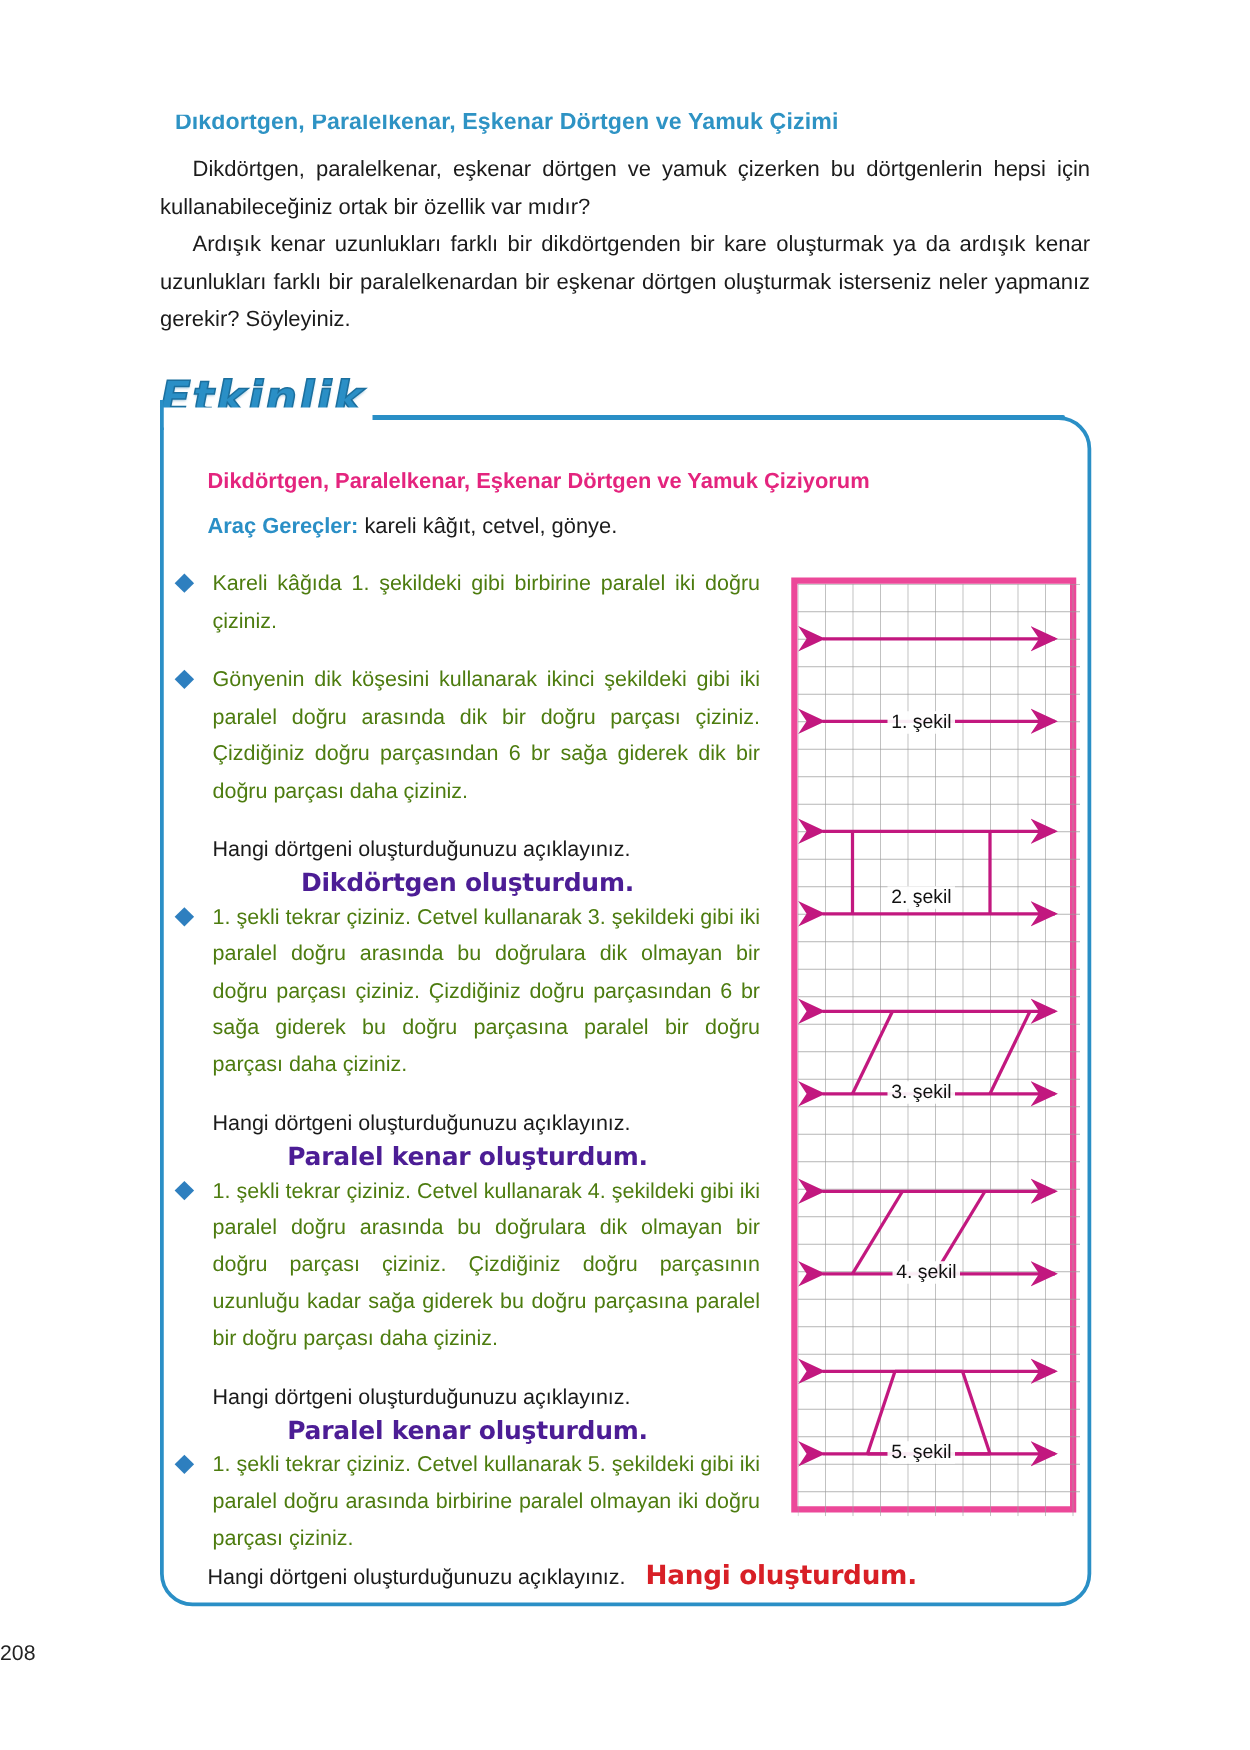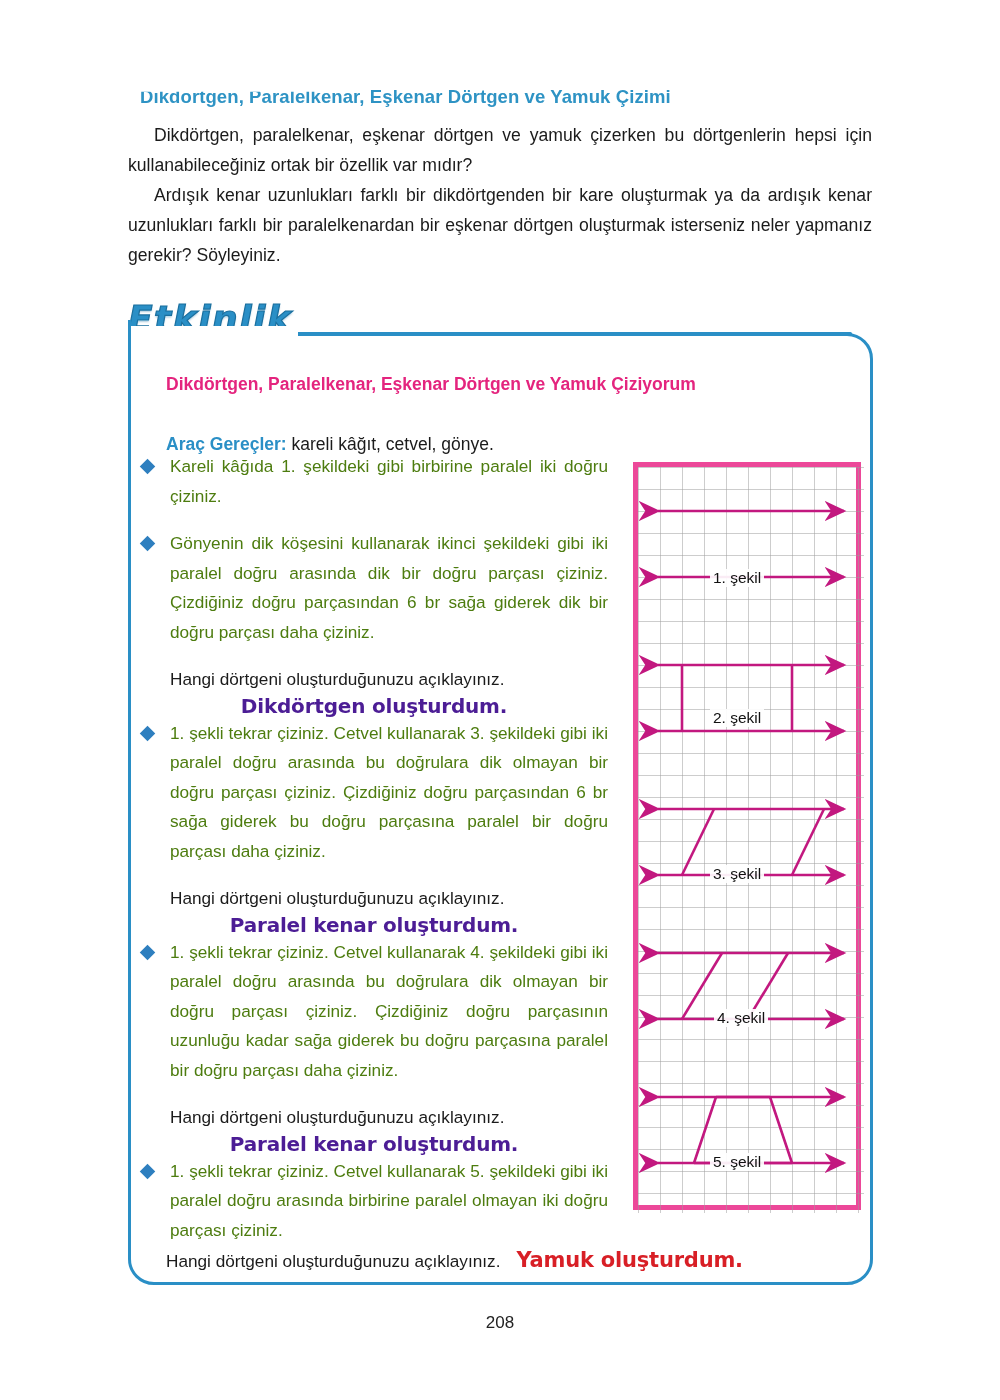--- a/index.html
+++ b/index.html
@@ -126,21 +126,20 @@
     color: #e4247e;
     white-space: nowrap;
   }
   .act-materials {
     position: absolute;
     left: 166px;
     top: 410px;
     font-size: 17.5px;
     color: #1b1b1b;
     white-space: nowrap;
-    margin-top: 24px;
   }
   .act-materials b {
     color: #2a8fc6;
   }
 
   
   .col-left {
     position: absolute;
     left: 140px;
     top: 452px;
@@ -223,21 +222,21 @@
     padding: 0 3px;
     white-space: nowrap;
   }
 
   
   .page-number {
     position: absolute;
     left: 0;
     top: 1313px;
     width: 1000px;
-    text-align: center;
+    text-align: left;
     font-size: 17px;
     color: #222;
   }
 </style>
 </head>
 <body>
 
 <div class="page">
 
   <div class="section-heading">
@@ -306,21 +305,21 @@
     <div class="blk">
       <div class="bullet-para">
         <span class="dia"></span>
         <span>1. şekli tekrar çiziniz. Cetvel kullanarak 5. şekildeki gibi iki paralel doğru arasında birbirine paralel olmayan iki doğru parçası çiziniz.</span>
       </div>
     </div>
 
   </div>
 
   <div class="final-row">
-    <span>Hangi dörtgeni oluşturduğunuzu açıklayınız.</span><span class="answer-inline">Yamuk oluşturdum.</span>
+    <span>Hangi dörtgeni oluşturduğunuzu açıklayınız.</span><span class="answer-inline">Hangi oluşturdum.</span>
   </div>
 
   <div class="figures-panel">
     <svg width="226" height="746" viewBox="0 0 226 746" xmlns="http://www.w3.org/2000/svg">
       <defs>
         <pattern id="gridpat" width="22" height="22" patternUnits="userSpaceOnUse">
           <path d="M 22 0 L 0 0 0 22" fill="none" stroke="#9b9b9b" stroke-width="1"></path>
         </pattern>
         <marker id="ar" markerWidth="9" markerHeight="9" refX="7.5" refY="4.5" orient="auto">
           <path d="M0,0.6 L8.4,4.5 L0,8.4 L2.6,4.5 Z" fill="#c2187f"></path>

